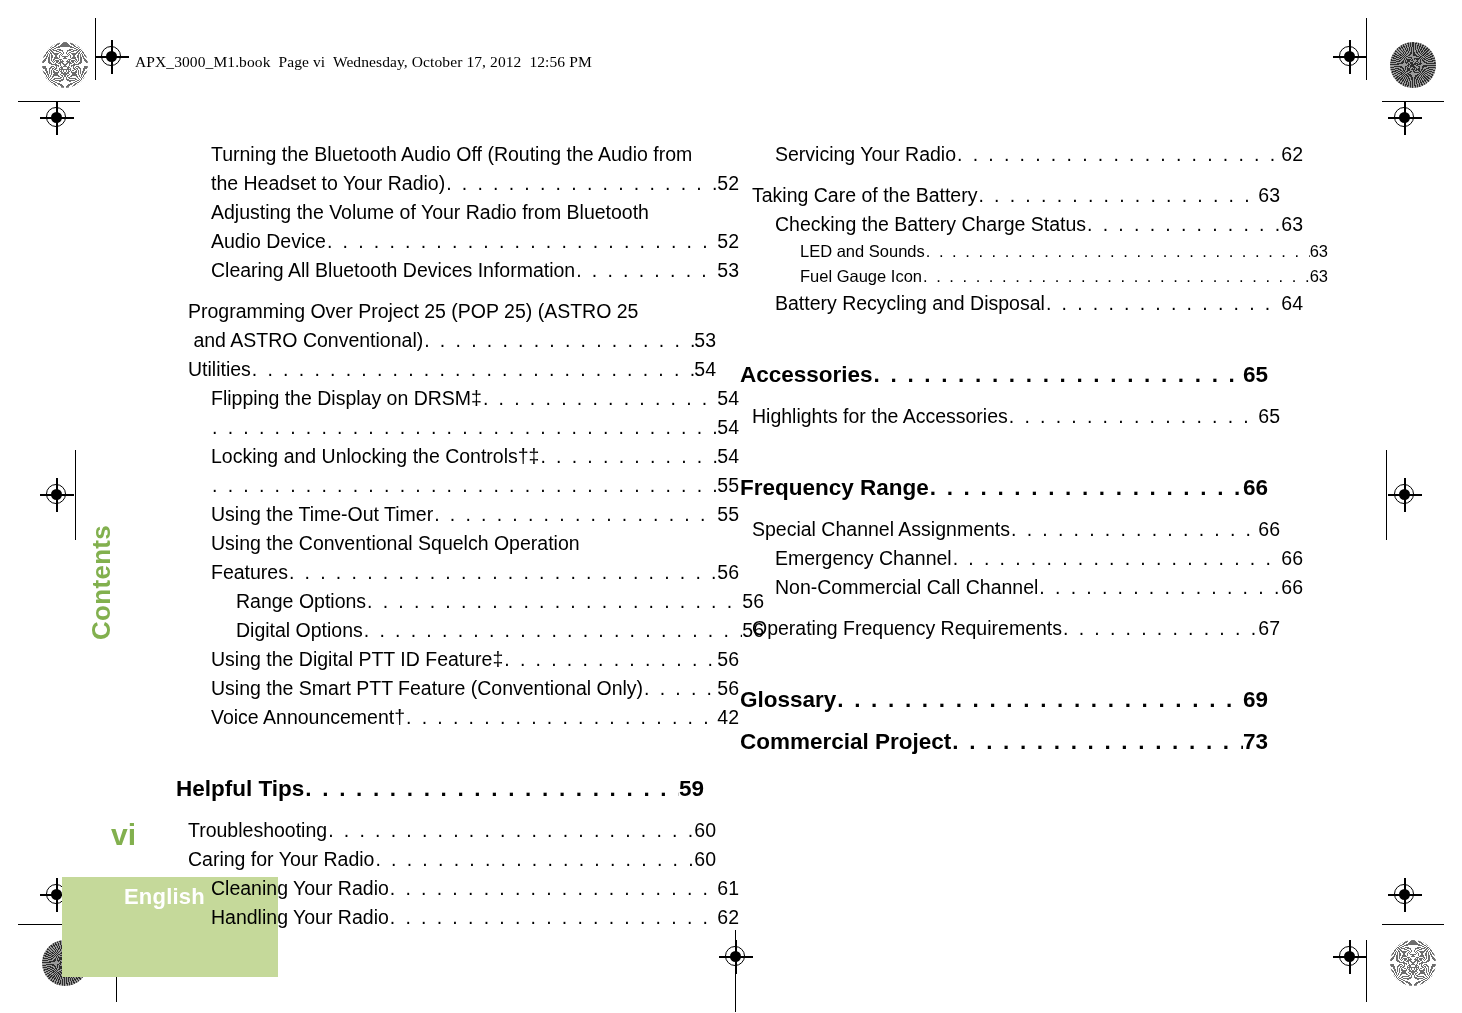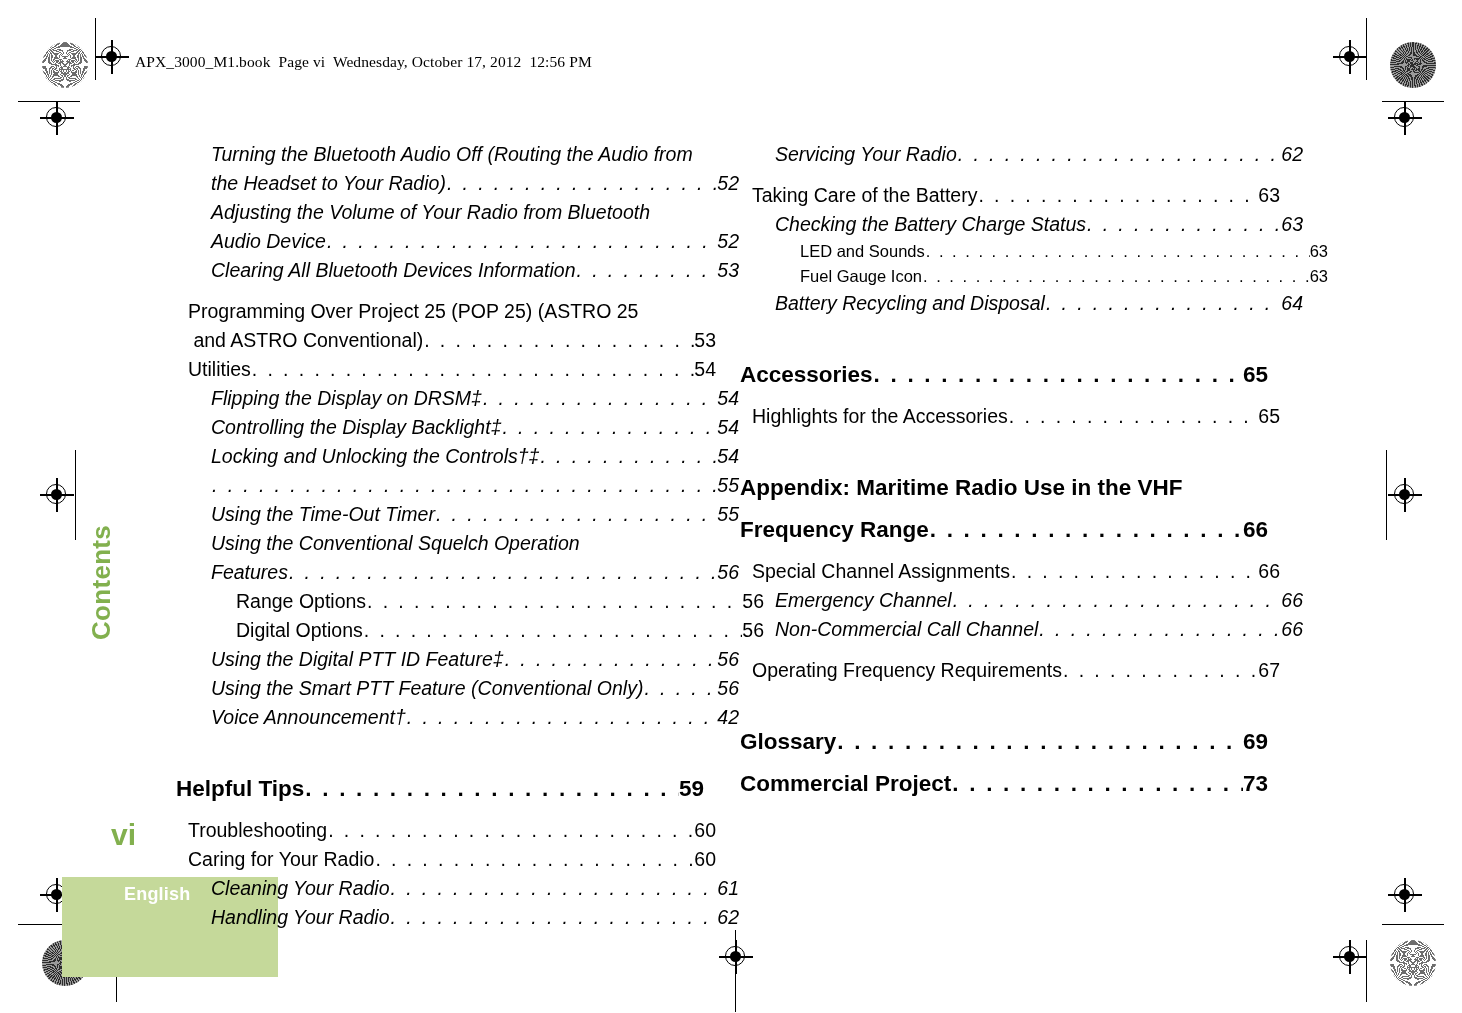--- a/index.html
+++ b/index.html
@@ -94,21 +94,21 @@
     left: 62px;
     top: 877px;
     width: 216px;
     height: 100px;
     background: #c5d99a;
   }
   .lang-label {
     position: absolute;
     left: 124px;
     top: 884px;
-    font-size: 18px;
+    font-size: 22px;
     font-weight: bold;
     color: #ffffff;
     letter-spacing: 0.2px;
   }
 
   
   .running-head {
     position: absolute;
     left: 86px;
     top: 640px;
@@ -169,21 +169,21 @@
   
   .toc-wrap {
     font-size: 19.5px;
     line-height: 29px;
     white-space: pre;
   }
 
   
   .lvl0 { margin-left: 0px; margin-top: 12px; }
   .lvl1 { margin-left: 12px; }
-  .lvl2 { margin-left: 35px; font-style: italic; }
+  .lvl2 { margin-left: 35px; }
   .lvl3 { margin-left: 60px; }
 
   
   .chapter {
     font-weight: bold;
     font-size: 22.5px;
     line-height: 30px;
   }
   .chapter .leader { font-size: 22.5px; letter-spacing: 2.2px; }
 
@@ -328,21 +328,20 @@
       <span class="label">Utilities</span>
       <span class="leader"> . . . . . . . . . . . . . . . . . . . . . . . . . . . . . . . . . . . . . . . . . . . . . . . . . . . . . . . . . .</span>
       <span class="page">54</span>
     </div>
     <div class="toc-entry lvl2">
       <span class="label">Flipping the Display on DRSM‡</span>
       <span class="leader"> . . . . . . . . . . . . . . . . . . . . . . . . . . . . . . . . . . . . . . . . . . . . . . . . . . . . . . . . . .</span>
       <span class="page">54</span>
     </div>
     <div class="toc-entry lvl2">
-      <span class="label">Controlling the Display Backlight‡</span>
       <span class="leader"> . . . . . . . . . . . . . . . . . . . . . . . . . . . . . . . . . . . . . . . . . . . . . . . . . . . . . . . . . .</span>
       <span class="page">54</span>
     </div>
     <div class="toc-entry lvl2">
       <span class="label">Locking and Unlocking the Controls†‡</span>
       <span class="leader"> . . . . . . . . . . . . . . . . . . . . . . . . . . . . . . . . . . . . . . . . . . . . . . . . . . . . . . . . . .</span>
       <span class="page">54</span>
     </div>
     <div class="toc-entry lvl2">
       <span class="leader"> . . . . . . . . . . . . . . . . . . . . . . . . . . . . . . . . . . . . . . . . . . . . . . . . . . . . . . . . . .</span>
@@ -450,21 +449,20 @@
       <span class="leader"> . . . . . . . . . . . . . . . . . . . . . . . . . . . . . . . . . . . . . . . . . . . . . . . . . . . . . . . . . .</span>
       <span class="page">65</span>
     </div>
     <div class="gap-sm"></div>
     <div class="toc-entry lvl1">
       <span class="label">Highlights for the Accessories</span>
       <span class="leader"> . . . . . . . . . . . . . . . . . . . . . . . . . . . . . . . . . . . . . . . . . . . . . . . . . . . . . . . . . .</span>
       <span class="page">65</span>
     </div>
     <div class="gap-lg"></div>
-    <div class="toc-wrap lvl0 chapter">Appendix: Maritime Radio Use in the VHF</div>
     <div class="toc-entry lvl0 chapter">
       <span class="label">Frequency Range</span>
       <span class="leader"> . . . . . . . . . . . . . . . . . . . . . . . . . . . . . . . . . . . . . . . . . . . . . . . . . . . . . . . . . .</span>
       <span class="page">66</span>
     </div>
     <div class="gap-sm"></div>
     <div class="toc-entry lvl1">
       <span class="label">Special Channel Assignments</span>
       <span class="leader"> . . . . . . . . . . . . . . . . . . . . . . . . . . . . . . . . . . . . . . . . . . . . . . . . . . . . . . . . . .</span>
       <span class="page">66</span>

